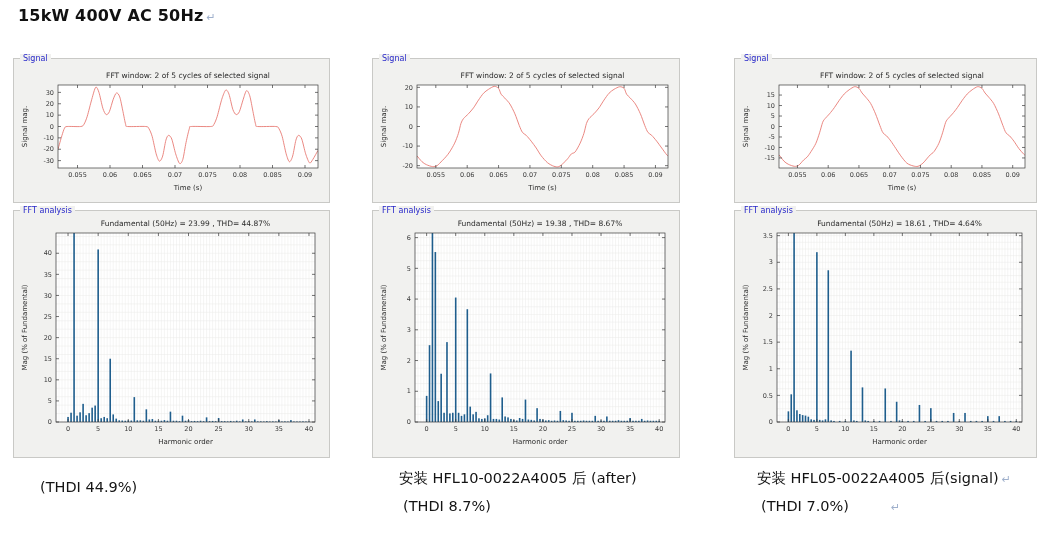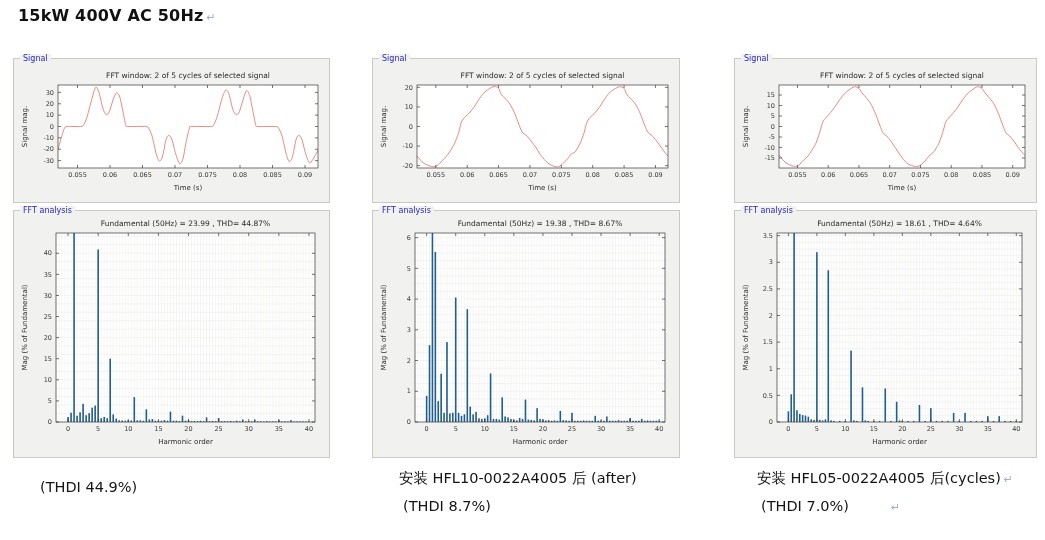--- a/index.html
+++ b/index.html
@@ -1002,15 +1002,15 @@
 <div class="caption cap1">
   <div class="cap-line2"><span>(THDI 44.9%)</span><span class="return-mark"></span></div>
 </div>
 
 <div class="caption cap2">
   <div class="cap-line1"><span>安装 HFL10-0022A4005 后  (after)</span><span class="return-mark"></span></div>
   <div class="cap-line2"><span>(THDI 8.7%)</span><span class="return-mark"></span></div>
 </div>
 
 <div class="caption cap3">
-  <div class="cap-line1"><span>安装 HFL05-0022A4005 后(cycles)</span><span class="return-mark">↵</span></div>
+  <div class="cap-line1"><span>安装 HFL05-0022A4005 后(signal)</span><span class="return-mark">↵</span></div>
   <div class="cap-line2"><span>(THDI 7.0%)</span><span class="return-mark">↵</span></div>
 </div>
 
 </body></html>

